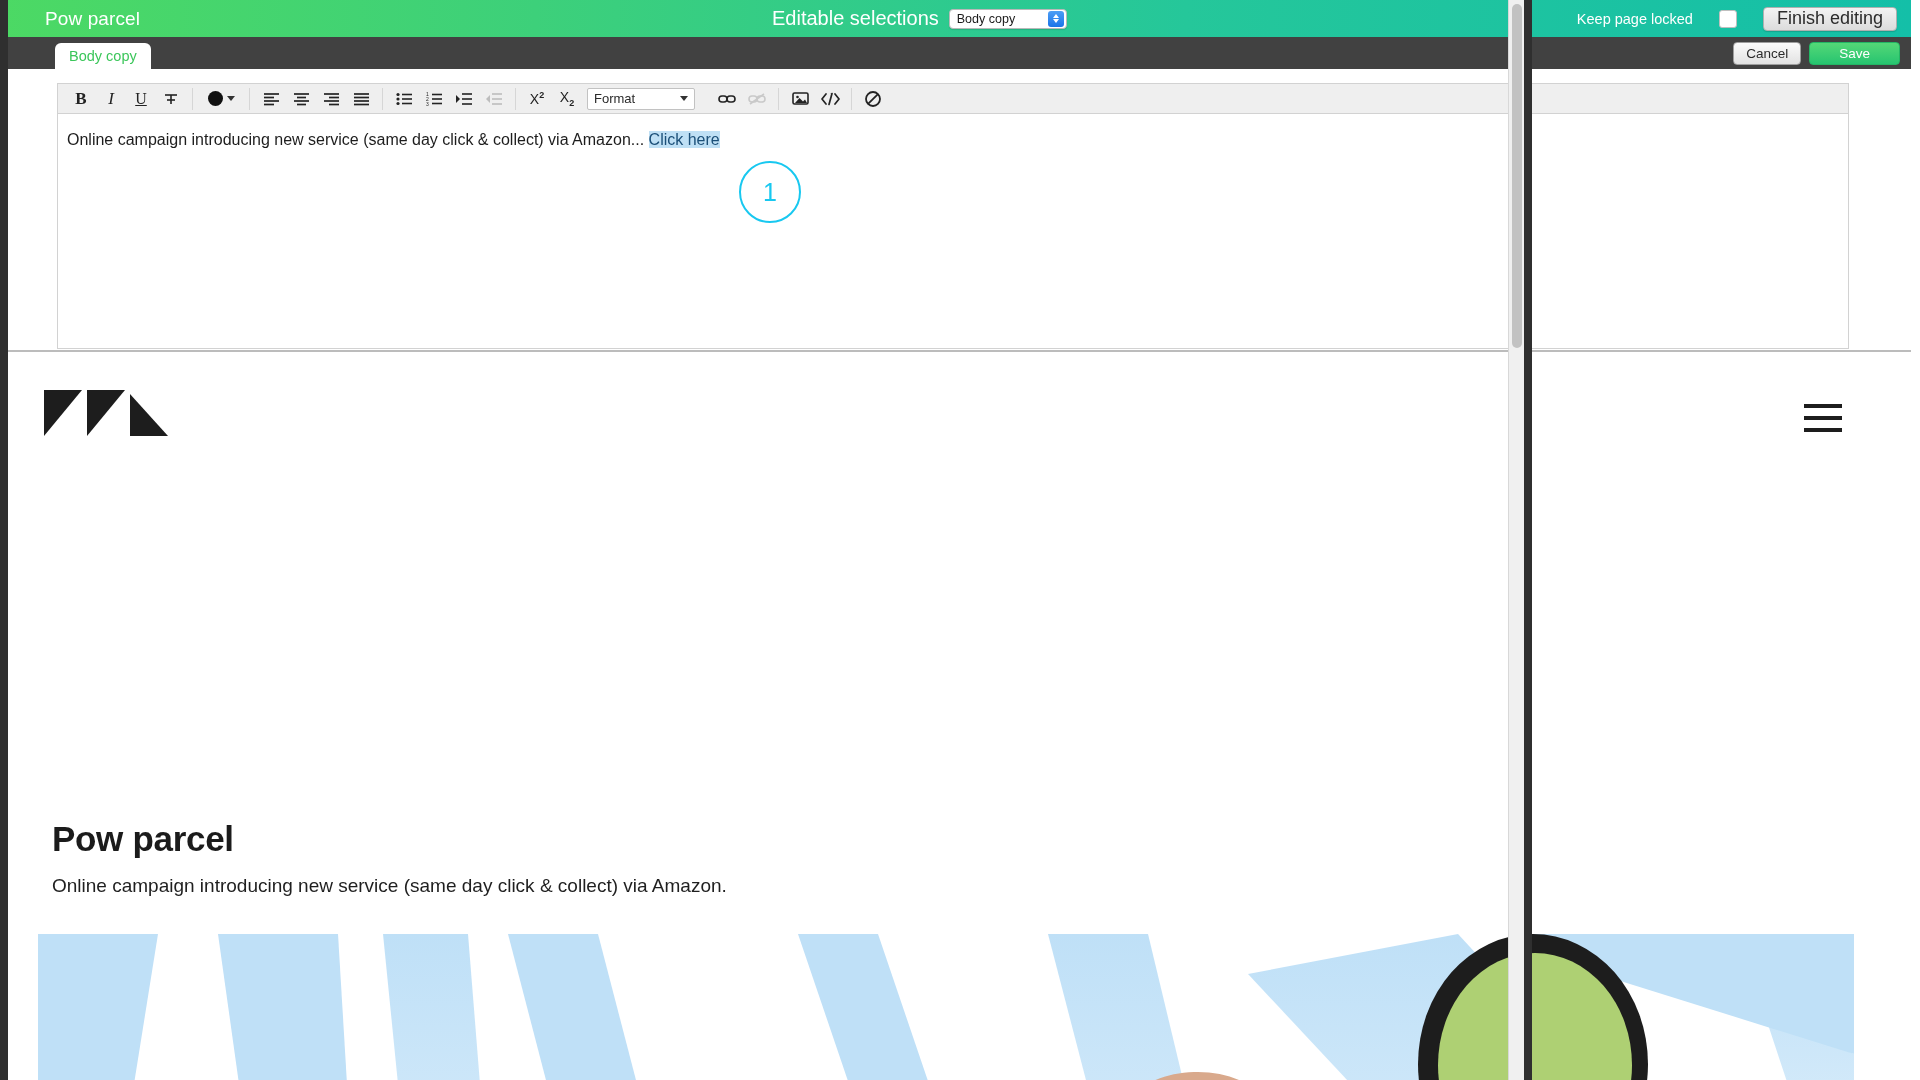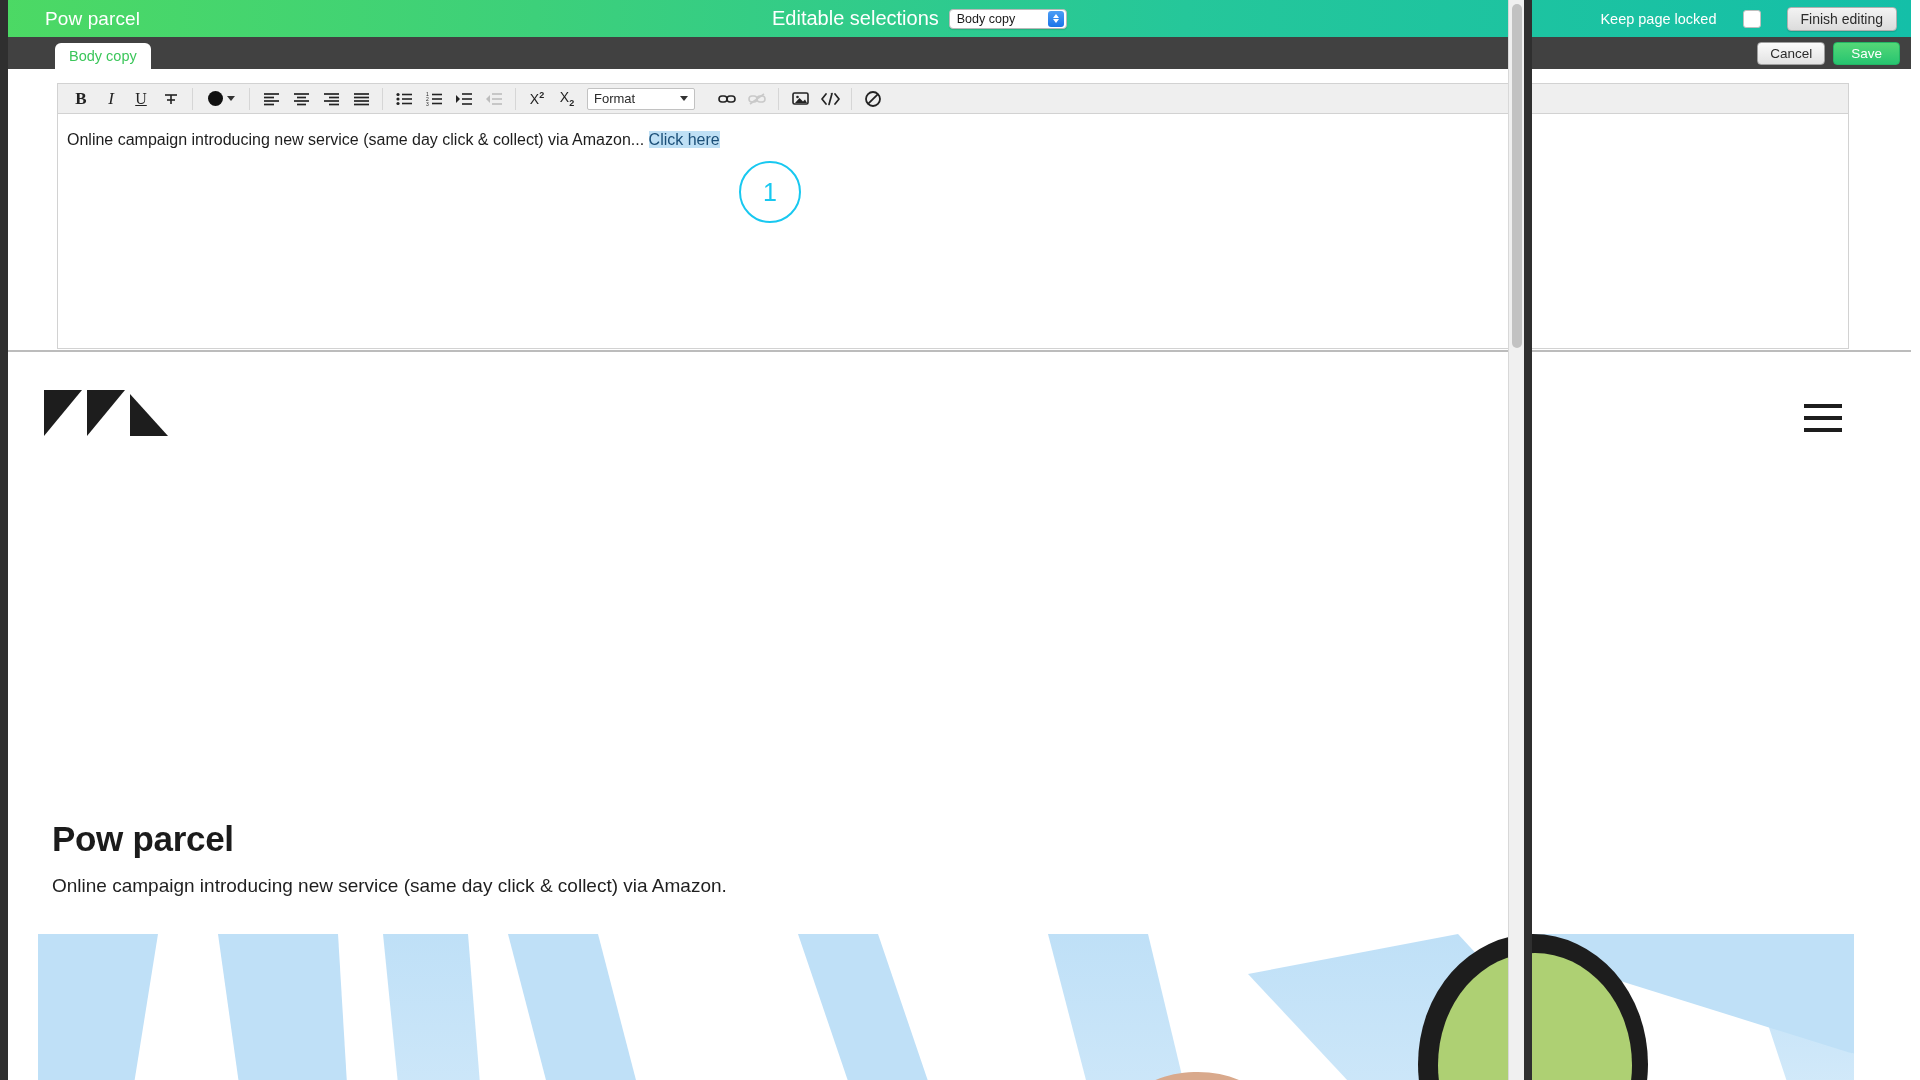--- a/index.html
+++ b/index.html
@@ -56,21 +56,21 @@
     display: flex; align-items: center; gap: 26px;
   }
   .lock-label { color:#fff; font-size: 14.5px; }
   .lock-check {
     width: 18px; height: 18px; background:#fff;
     border:1px solid #bfbfbf; border-radius: 3px;
   }
   .finish-btn {
     height: 24px; padding: 0 13px; border-radius: 4px;
     background: linear-gradient(180deg,#f3f3f3,#dcdcdc);
-    border: 1px solid #b0b0b0; color:#2b2b2b; font-size: 14px;
+    border: 1px solid #b0b0b0; color:#2b2b2b; font-size: 18px;
     display:flex; align-items:center; box-shadow:0 1px 1px rgba(0,0,0,.15);
   }
 
   
   .tab-bar {
     position: absolute; left: 8px; top: 37px; width: 1903px; height: 32px;
     background: #414141; z-index: 38;
   }
   .tab-chip {
     position: absolute; left: 47px; top: 6px;
@@ -83,21 +83,21 @@
     position: absolute; right: 11px; top: 5px;
     display: flex; align-items: center; gap: 8px; justify-content: flex-end;
   }
   .btn-cancel {
     height: 23px; padding: 0 12px; border-radius: 4px;
     background: linear-gradient(180deg,#fbfbfb,#e2e2e2);
     border: 1px solid #9e9e9e; color:#2b2b2b; font-size: 13.5px;
     display:flex; align-items:center;
   }
   .btn-save {
-    height: 23px; padding: 0 17px; border-radius: 4px;
+    height: 23px; padding: 0 29px; border-radius: 4px;
     background: linear-gradient(180deg,#54d877,#27c470);
     border: 1px solid #23b664; color:#fff; font-size: 13.5px;
     display:flex; align-items:center;
   }
 
   
   .editor-panel {
     position: absolute; left: 8px; top: 69px; width: 1903px; height: 281px;
     background: #fff; z-index: 30;
   }

